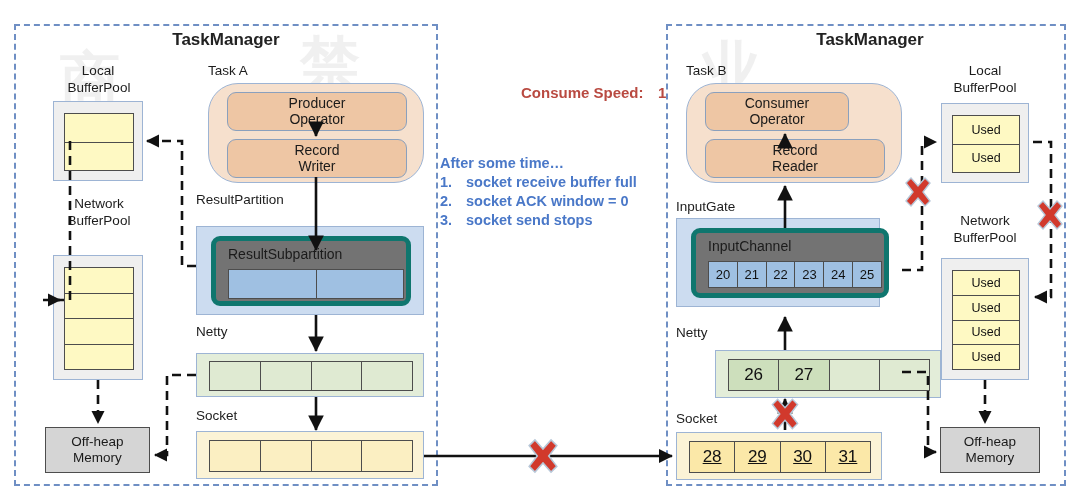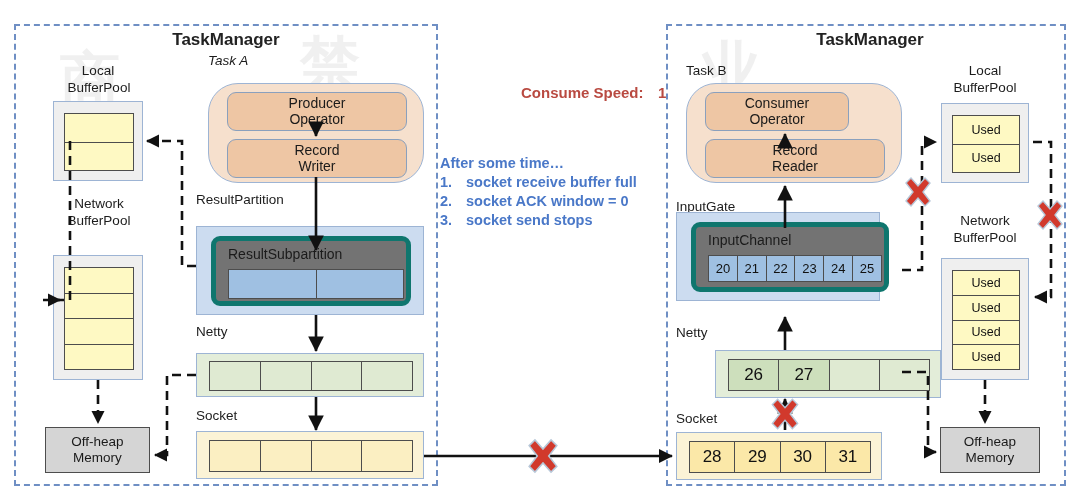--- a/index.html
+++ b/index.html
@@ -28,21 +28,21 @@
   .cell{flex:1 1 0;border-right:1.5px solid #4d4d4d;display:flex;
         align-items:center;justify-content:center;font-size:13px;color:#111;}
   .cell:last-child{border-right:none;}
   .vstrip{display:flex;flex-direction:column;border:1.5px solid #4d4d4d;box-sizing:border-box;}
   .vcell{flex:1 1 0;border-bottom:1.5px solid #4d4d4d;display:flex;
          align-items:center;justify-content:center;font-size:12.5px;color:#111;}
   .vcell:last-child{border-bottom:none;}
   .c-grey{background:#fef9c3;}
   .c-blue{background:#9fc0e2;}
   .c-green{background:#cddfbc;}
-  .c-yellow{background:#fbe8a8;}
+  .c-yellow{background:#fbe8a8;text-decoration:underline;}
   .c-empty-green{background:#dfead2;}
   .c-empty-yellow{background:#fbefc2;}
   .offheap{background:#d5d5d5;border:1.5px solid #4d4d4d;display:flex;
            flex-direction:column;align-items:center;justify-content:center;
            font-size:13.5px;line-height:1.15;text-align:center;}
   
   .speed{color:#b94a41;font-size:15px;font-weight:600;white-space:nowrap;}
   .note{color:#4a78c8;font-size:14.5px;font-weight:600;white-space:nowrap;}
   .note-row{display:flex;}
   .note-num{width:26px;flex:none;}
@@ -82,21 +82,21 @@
       <div class="vcell c-grey"></div>
       <div class="vcell c-grey"></div>
     </div>
   </div>
 
   <div class="abs offheap" style="left:45px;top:427px;width:105px;height:46px;">
     <span>Off-heap</span>
     <span>Memory</span>
   </div>
 
-  <div class="abs cap" style="left:208px;top:53px;font-style:italic;">Task A</div>
+  <div class="abs cap" style="left:208px;top:63px;">Task A</div>
   <div class="abs grp grp-orange" style="left:208px;top:83px;width:216px;height:100px;">
     <div class="abs rrect" style="left:18px;top:8px;width:180px;height:39px;flex-direction:column;">
       <span>Producer</span>
       <span>Operator</span>
     </div>
     <div class="abs rrect" style="left:18px;top:55px;width:180px;height:39px;flex-direction:column;">
       <span>Record</span>
       <span>Writer</span>
     </div>
   </div>
@@ -165,21 +165,21 @@
       <span>Consumer</span>
       <span>Operator</span>
     </div>
     <div class="abs rrect" style="left:18px;top:55px;width:180px;height:39px;flex-direction:column;">
       <span>Record</span>
       <span>Reader</span>
     </div>
   </div>
 
   <div class="abs cap" style="left:676px;top:199px;">InputGate</div>
-  <div class="abs grp grp-blue" style="left:676px;top:212px;width:204px;height:89px;">
+  <div class="abs grp grp-blue" style="left:676px;top:218px;width:204px;height:89px;">
     <div class="abs rrect-blue" style="left:14px;top:9px;width:198px;height:70px;">
       <div class="abs sub-label" style="left:12px;top:5px;">InputChannel</div>
       <div class="strip" style="position:absolute;left:12px;top:28px;width:174px;height:27px;">
         <div class="cell c-blue">20</div>
         <div class="cell c-blue">21</div>
         <div class="cell c-blue">22</div>
         <div class="cell c-blue">23</div>
         <div class="cell c-blue">24</div>
         <div class="cell c-blue">25</div>
       </div>

